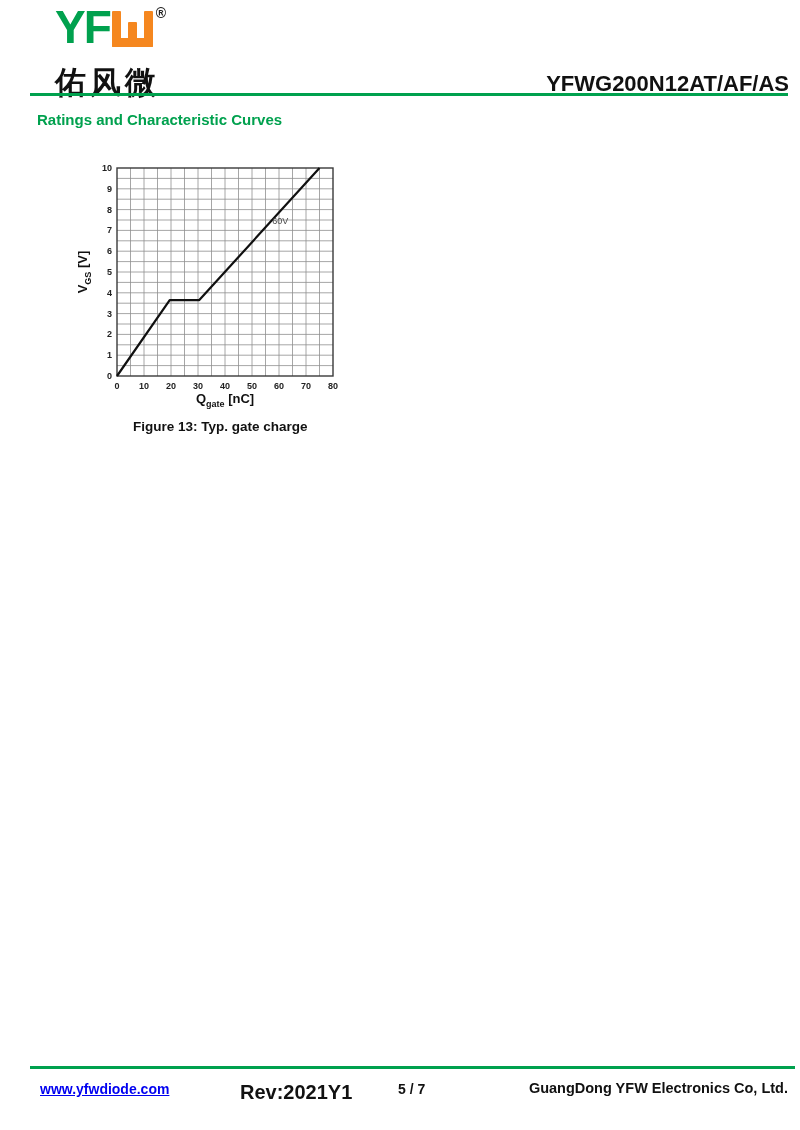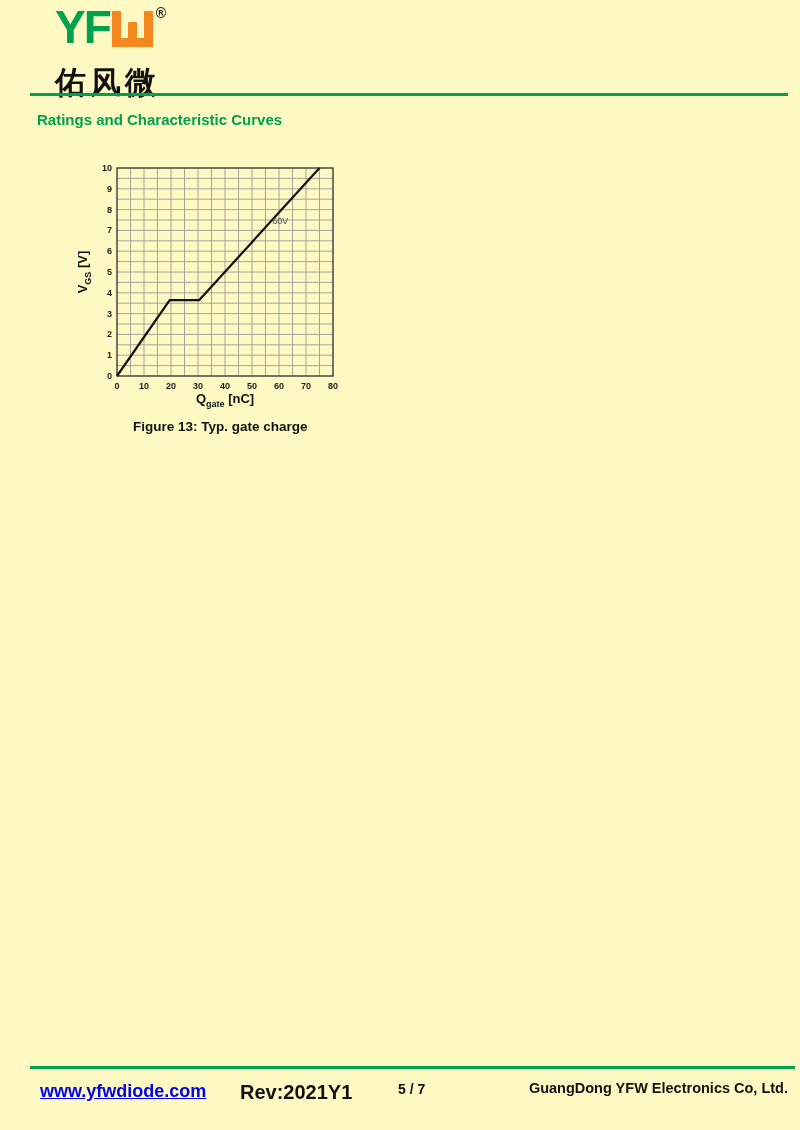--- a/index.html
+++ b/index.html
@@ -1,19 +1,19 @@
 <!DOCTYPE html>
 <html style="--green: #00A14E;"><head>
 <meta charset="utf-8">
 <style>
   * { margin:0; padding:0; box-sizing:border-box; }
   html,body { background:#e9e9e9; }
   .page {
     position:relative; width:800px; height:1130px; margin:0 auto;
-    background:#fef9c3; overflow:hidden;
+    background:#ffffff; overflow:hidden;
     font-family:"Liberation Sans", sans-serif; color:#111;
   }
   
   .logo { position:absolute; left:55px; top:10px; }
   .logo-row { display:flex; align-items:flex-start; line-height:1; }
   .logo-yf { font-size:46px; font-weight:bold; color:var(--green); letter-spacing:-2px; line-height:0.78; }
   .logo-w { margin-left:2px; margin-top:1px; }
   .logo-reg { font-size:14px; font-weight:bold; color:#222; margin-left:3px; margin-top:-4px; }
   .logo-cn { font-size:31px; font-weight:bold; color:#111; letter-spacing:4px; margin-top:15px; font-family:"DejaVu Sans","Liberation Sans",sans-serif; }
   .product-title { position:absolute; top:71px; right:11px; font-size:22px; font-weight:bold; color:#111; letter-spacing:0px; }
@@ -25,21 +25,21 @@
   .frame { fill:none; stroke:#3a3a3a; stroke-width:1.4; }
   .curve { fill:none; stroke:#101010; stroke-width:2.2; stroke-linejoin:round; }
   .tick-label { font-family:"Liberation Sans",sans-serif; font-size:9px; font-weight:bold; fill:#222; }
   .ann-label { font-family:"Liberation Sans",sans-serif; font-size:9px; fill:#4a4a4a; }
   .ylabel { position:absolute; left:84px; top:272px; transform:translate(-50%,-50%) rotate(-90deg); white-space:nowrap; font-size:13px; font-weight:bold; color:#111; }
   .xlabel { position:absolute; left:117px; top:391px; width:216px; text-align:center; font-size:13px; font-weight:bold; color:#111; }
   .axis-sub { font-size:9px; font-weight:bold; }
   .fig-caption { position:absolute; left:133px; top:419px; font-size:13.5px; font-weight:bold; color:#111; }
   
   .rule-bottom { position:absolute; left:30px; top:1066px; width:765px; height:3px; background:var(--green); }
-  .footer-website { position:absolute; left:40px; top:1081px; font-size:18px; font-weight:bold; color:#0000f0; text-decoration:underline; cursor:pointer; }
+  .footer-website { position:absolute; left:40px; top:1081px; font-size:14px; font-weight:bold; color:#0000f0; text-decoration:underline; cursor:pointer; }
   .footer-rev { position:absolute; left:240px; top:1081px; font-size:20px; font-weight:bold; color:#111; }
   .footer-page { position:absolute; left:398px; top:1081px; font-size:14px; font-weight:bold; color:#111; }
   .footer-company { position:absolute; right:12px; top:1080px; font-size:14.5px; font-weight:bold; color:#111;margin-left:11px; }
 </style>
 </head>
 <body>
 
 <div class="page">
 
   <div class="logo">
@@ -51,20 +51,21 @@
           <rect x="32" y="0" width="9" height="36" rx="1"></rect>
           <rect x="0" y="27" width="41" height="9" rx="1"></rect>
           <rect x="16" y="11" width="9" height="20" rx="1"></rect>
         </g>
       </svg>
       <span class="logo-reg">®</span>
     </div>
     <div class="logo-cn">佑风微</div>
   </div>
 
+  <div class="product-title">YFWG200N12AT/AF/AS</div>
   <div class="rule-top"></div>
   <div class="section-title">Ratings and Characteristic Curves</div>
 
   <svg id="gate-charge-svg" class="chart-svg" width="300" height="250" viewBox="0 0 300 250">
       <line class="grid-line" x1="60.5" y1="18" x2="60.5" y2="226"></line>
       <line class="grid-line" x1="74" y1="18" x2="74" y2="226"></line>
       <line class="grid-line" x1="87.5" y1="18" x2="87.5" y2="226"></line>
       <line class="grid-line" x1="101" y1="18" x2="101" y2="226"></line>
       <line class="grid-line" x1="114.5" y1="18" x2="114.5" y2="226"></line>
       <line class="grid-line" x1="128" y1="18" x2="128" y2="226"></line>

